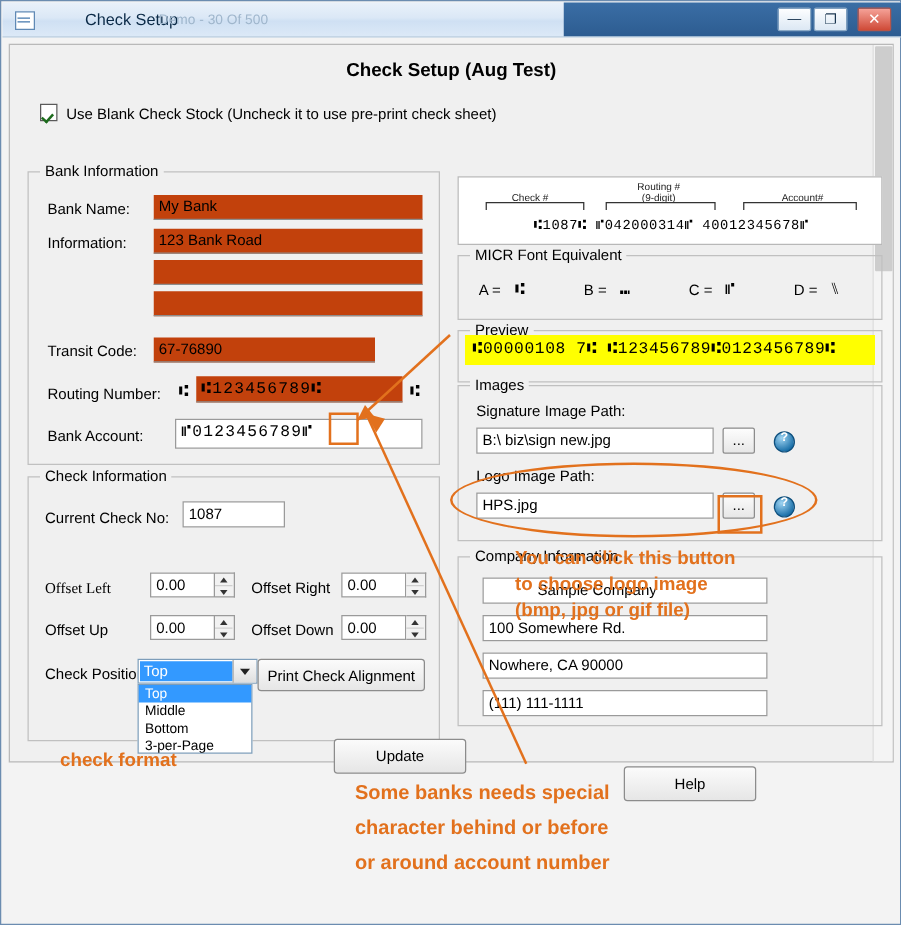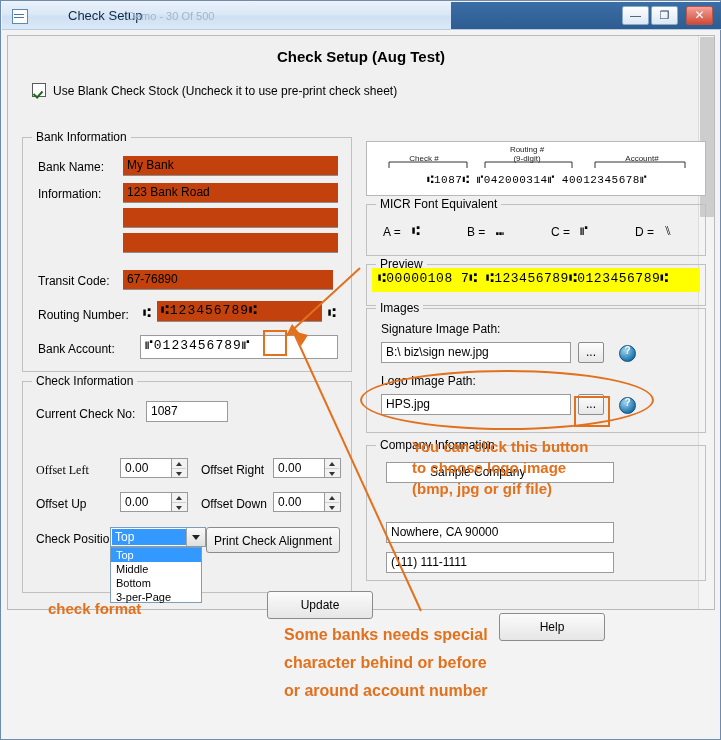--- a/index.html
+++ b/index.html
@@ -251,21 +251,21 @@
 
       <div class="lbl" style="left:15px;top:22px;">Bank Name:</div>
       <div class="tbox uline" style="left:100px;top:18px;width:215px;height:20px;">My Bank</div>
 
       <div class="lbl" style="left:15px;top:49px;">Information:</div>
       <div class="tbox uline" style="left:100px;top:45px;width:215px;height:20px;">123 Bank Road</div>
       <div class="tbox uline" style="left:100px;top:70px;width:215px;height:20px;"></div>
       <div class="tbox uline" style="left:100px;top:95px;width:215px;height:20px;"></div>
 
       <div class="lbl" style="left:15px;top:136px;">Transit Code:</div>
-      <div class="tbox uline" style="left:100px;top:132px;width:210px;height:20px;">67-76890</div>
+      <div class="tbox uline" style="left:100px;top:132px;width:177px;height:20px;">67-76890</div>
 
       <div class="lbl" style="left:15px;top:170px;">Routing Number:</div>
       <div class="lbl micr-glyph" style="left:120px;top:168px;">⑆</div>
       <div class="tbox micr uline" style="left:134px;top:163px;width:165px;height:21px;">⑆123456789⑆</div>
       <div class="lbl micr-glyph" style="left:305px;top:168px;">⑆</div>
 
       <div class="lbl" style="left:15px;top:204px;">Bank Account:</div>
       <div class="tbox micr" style="left:117px;top:197px;width:198px;height:24px;">⑈0123456789⑈</div>
     </div>
 
@@ -359,20 +359,21 @@
 
       <div class="lbl" style="left:14px;top:65px;">Logo Image Path:</div>
       <div class="tbox" style="left:14px;top:85px;width:190px;height:21px;">HPS.jpg</div>
       <div class="smallbtn" style="left:211px;top:85px;">...</div>
       <div class="helpdot" style="left:252px;top:88px;"></div>
     </div>
 
     <div class="group" id="grp-company">
       <div class="legend">Company Information</div>
       <div class="tbox" style="left:19px;top:16px;width:228px;height:21px;padding-left:43px;">Sample Company</div>
+      <div class="tbox" style="left:19px;top:46px;width:228px;height:21px;">100 Somewhere Rd.</div>
       <div class="tbox" style="left:19px;top:76px;width:228px;height:21px;">Nowhere, CA 90000</div>
       <div class="tbox" style="left:19px;top:106px;width:228px;height:21px;">(111) 111-1111</div>
     </div>
 
     <div class="btn" style="left:259px;top:555px;width:106px;height:28px;">Update</div>
     <div class="btn" style="left:491px;top:555px;width:106px;height:28px;margin-top:22px;">Help</div>
 
     <div class="anno" id="anno-check-format">check format</div>
 
     <div class="ellipse" id="ellipse-logo"></div>

